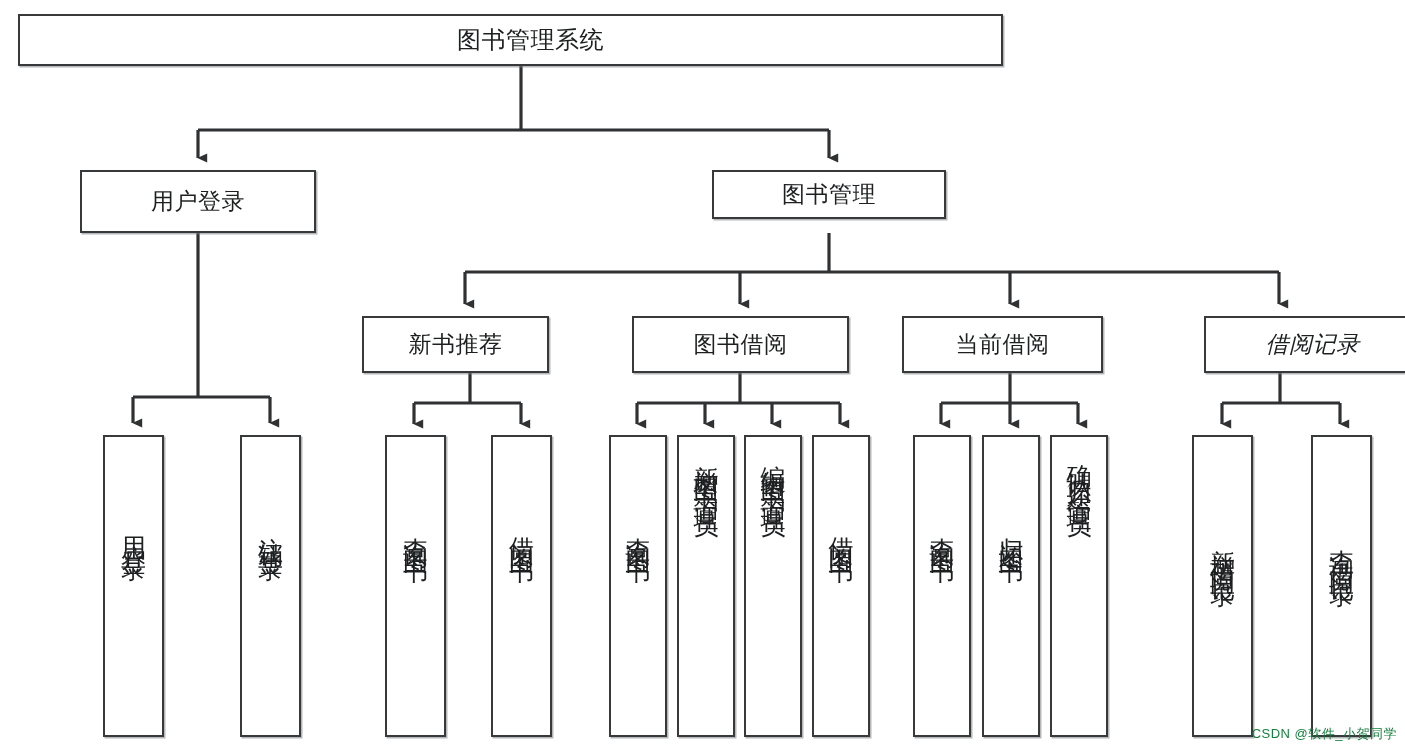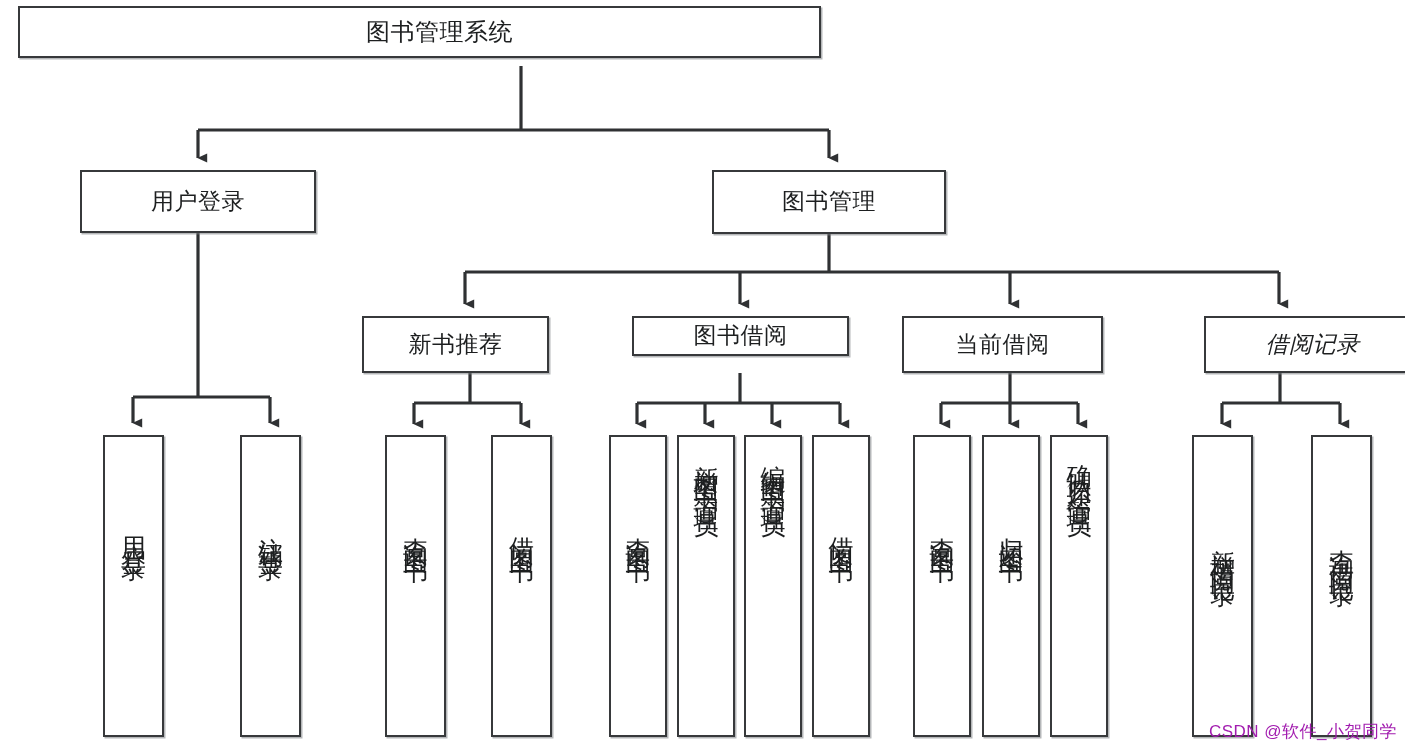--- a/index.html
+++ b/index.html
@@ -52,22 +52,22 @@
   .node.v.mid .lbl{padding-top:72px;}
   .node.v.midsm .lbl{padding-top:84px;}
 
   
   #wires{position:absolute;left:0;top:0;width:1405px;height:747px;pointer-events:none;}
 
   
   #watermark{
     position:absolute;
     right:8px;bottom:4px;
-    font-size:17px;
-    color:#a21caf;
+    font-size:13px;
+    color:#15803d;
     letter-spacing:.5px;
     white-space:nowrap;
     user-select:none;
   }
 </style>
 </head>
 <body>
 
 <div id="canvas">
 
@@ -114,37 +114,37 @@
       <path d="M1010,403 L1010,424" marker-end="url(#arw)"></path>
       <path d="M1078,403 L1078,424" marker-end="url(#arw)"></path>
 
       <path d="M1280,373 L1280,403"></path>
       <path d="M1222,403 L1340,403"></path>
       <path d="M1222,403 L1222,424" marker-end="url(#arw)"></path>
       <path d="M1340,403 L1340,424" marker-end="url(#arw)"></path>
     </g>
   </svg>
 
-  <div class="node h root" style="left:18px;top:6px;width:803px;height:52px;padding-left:40px;">
+  <div class="node h root" style="left:18px;top:14px;width:985px;height:52px;padding-left:40px;">
     <span class="lbl">图书管理系统</span>
   </div>
 
   <div class="node h" style="left:80px;top:170px;width:236px;height:63px;">
     <span class="lbl">用户登录</span>
   </div>
 
-  <div class="node h" style="left:712px;top:170px;width:234px;height:64px;">
+  <div class="node h" style="left:712px;top:170px;width:234px;height:49px;">
     <span class="lbl">图书管理</span>
   </div>
 
   <div class="node h" style="left:362px;top:316px;width:187px;height:57px;">
     <span class="lbl">新书推荐</span>
   </div>
 
-  <div class="node h" style="left:632px;top:316px;width:217px;height:40px;">
+  <div class="node h" style="left:632px;top:316px;width:217px;height:57px;">
     <span class="lbl">图书借阅</span>
   </div>
 
   <div class="node h" style="left:902px;top:316px;width:201px;height:57px;">
     <span class="lbl">当前借阅</span>
   </div>
 
   <div class="node h" style="left:1204px;top:316px;width:217px;height:57px;font-style:italic;">
     <span class="lbl">借阅记录</span>
   </div>

